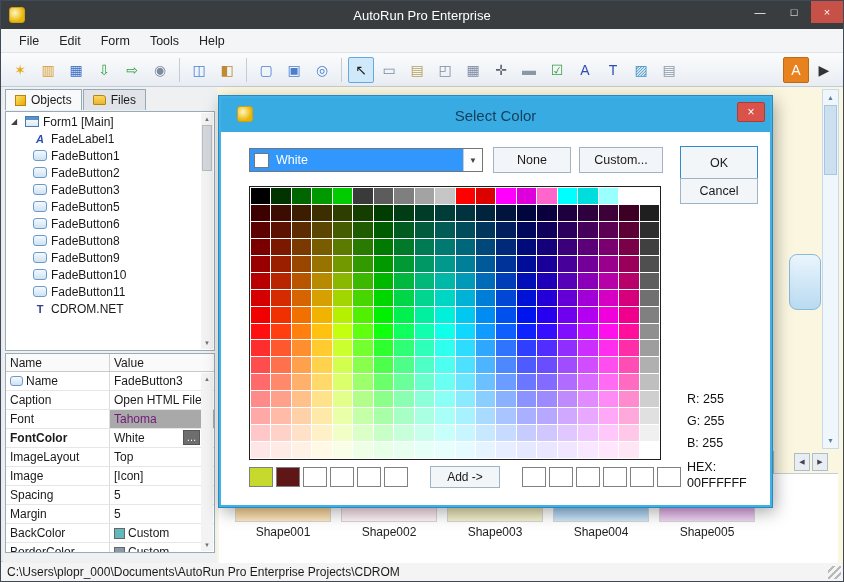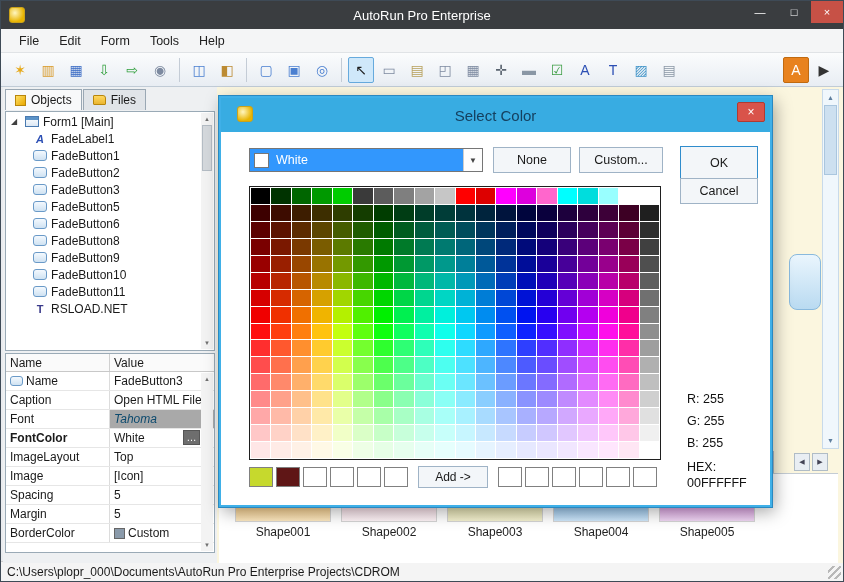--- a/index.html
+++ b/index.html
@@ -58,21 +58,21 @@
   .ss-spacer { flex:1; }
 
   
   .props { position:absolute; left:2px; top:266px; width:210px; height:200px; background:#fff; border:1px solid #9aaab6; overflow:hidden; }
   .props-header { display:flex; height:18px; border-bottom:1px solid #c8c8c8; background:#fafafa; }
   .ph-name { width:104px; padding-left:4px; border-right:1px solid #d0d0d0; display:flex; align-items:center; }
   .ph-val { flex:1; padding-left:4px; display:flex; align-items:center; }
   .prow { display:flex; height:19px; border-bottom:1px solid #e6e6e6; }
   .pname { width:104px; padding-left:4px; border-right:1px solid #dcdcdc; display:flex; align-items:center; gap:3px; overflow:hidden; white-space:nowrap; }
   .pval { flex:1; padding-left:4px; display:flex; align-items:center; gap:3px; position:relative; overflow:hidden; white-space:nowrap; }
-  .pval.editor { background:#a9a9a9; color:#0c4a6e;font-style:italic; }
+  .pval.editor { background:#a9a9a9; color:#701a75; }
   .pswatch { width:11px; height:11px; border:1px solid #666; flex:none; }
   .pellipsis { position:absolute; right:14px; top:1px; width:17px; height:15px; background:#6e6e6e; border:1px solid #555; color:#fff; font-size:10px; display:flex; align-items:center; justify-content:center; }
   .bold { font-weight:bold; }
 
   
   .bars { position:absolute; left:218px; top:362px; width:619px; height:114px; background:#fbf6df; z-index:2; }
   .bars-tabrow { position:relative; height:24px; }
   .bars-tab { position:absolute; right:64px; top:2px; width:44px; height:22px; background:#fff; border:1px solid #b0bcc6; border-bottom:none; display:flex; align-items:center; justify-content:center; font-size:12px; }
   .bars-nav { position:absolute; right:10px; top:4px; display:flex; gap:2px; }
   .bars-nav-btn { width:16px; height:18px; background:#e9eef3; border:1px solid #b0bcc6; display:flex; align-items:center; justify-content:center; font-size:7px; color:#445; }
@@ -93,21 +93,21 @@
   .dd-btn { width:19px; background:#fdfdfd; border-left:1px solid #ccc; display:flex; align-items:center; justify-content:center; font-size:8px; color:#444; }
   .btn { position:absolute; background:#f3f6f9; border:1px solid #9fb3c6; font-size:12.5px; color:#1a1a1a; display:flex; align-items:center; justify-content:center; }
   #btn-none { left:272px; top:49px; width:78px; height:26px; }
   #btn-custom { left:358px; top:49px; width:84px; height:26px; }
   #btn-ok { left:459px; top:48px; width:78px; height:34px; border-color:#2f8ccc; }
   #btn-cancel { left:459px; top:80px; width:78px; height:26px; }
   .palette { position:absolute; left:28px; top:88px; width:412px; height:274px; border:1px solid #1f1f1f; background:#fff; display:grid; grid-template-columns:repeat(20,1fr); grid-auto-rows:1fr; gap:1px; padding:1px; }
   .rgb { position:absolute; left:466px; width:84px; font-size:12.5px; color:#111; }
   #rgb-r { top:294px; } #rgb-g { top:316px; } #rgb-b { top:338px; }
   #hex-label { top:362px; } #hex-value { top:378px; }
-  .custom-row { position:absolute; left:28px; top:368px; height:22px; display:flex; align-items:center; gap:3px; }
+  .custom-row { position:absolute; left:28px; top:368px; height:22px; display:flex; align-items:center; gap:15px; }
   .cswatch { width:24px; height:20px; border:1px solid #808080; flex:none; }
   .btn2 { width:70px; height:22px; margin:0 7px; background:#f3f6f9; border:1px solid #9fb3c6; font-size:12px; display:flex; align-items:center; justify-content:center; flex:none; }
 
   
   .statusbar { position:absolute; left:0; right:0; bottom:0; height:20px; background:#f4f4f4; border-top:1px solid #cfcfcf; display:flex; align-items:center; padding-left:6px; font-size:12px; color:#1a1a1a; }
   .grip { position:absolute; right:2px; bottom:2px; width:13px; height:13px; background:repeating-linear-gradient(135deg, transparent 0 3px, #b8b8b8 3px 5px); }
 </style>
 </head>
 <body>
 
@@ -284,21 +284,21 @@
             <div class="tree-row">
               <span class="ic-btn"></span>
               <span class="tree-label">FadeButton10</span>
             </div>
             <div class="tree-row">
               <span class="ic-btn"></span>
               <span class="tree-label">FadeButton11</span>
             </div>
             <div class="tree-row">
               <span class="ic-text">T</span>
-              <span class="tree-label">RSLOAD.NET</span>
+              <span class="tree-label">CDROM.NET</span>
             </div>
           </div>
         <div class="side-scroll">
           <div class="ss-arrow">▲</div>
           <div class="ss-thumb"></div>
           <div class="ss-spacer"></div>
           <div class="ss-arrow">▼</div>
         </div>
       </div>
 
@@ -365,20 +365,29 @@
               <div class="pval">
                 <span>5</span>
               </div>
             </div>
             <div class="prow">
               <div class="pname">
                 <span>Margin</span>
               </div>
               <div class="pval">
                 <span>5</span>
+              </div>
+            </div>
+            <div class="prow">
+              <div class="pname">
+                <span>BackColor</span>
+              </div>
+              <div class="pval">
+                <span class="pswatch" style="background: rgb(98, 184, 186);"></span>
+                <span>Custom</span>
               </div>
             </div>
             <div class="prow">
               <div class="pname">
                 <span>BorderColor</span>
               </div>
               <div class="pval">
                 <span class="pswatch" style="background: rgb(138, 154, 170);"></span>
                 <span>Custom</span>
               </div>

